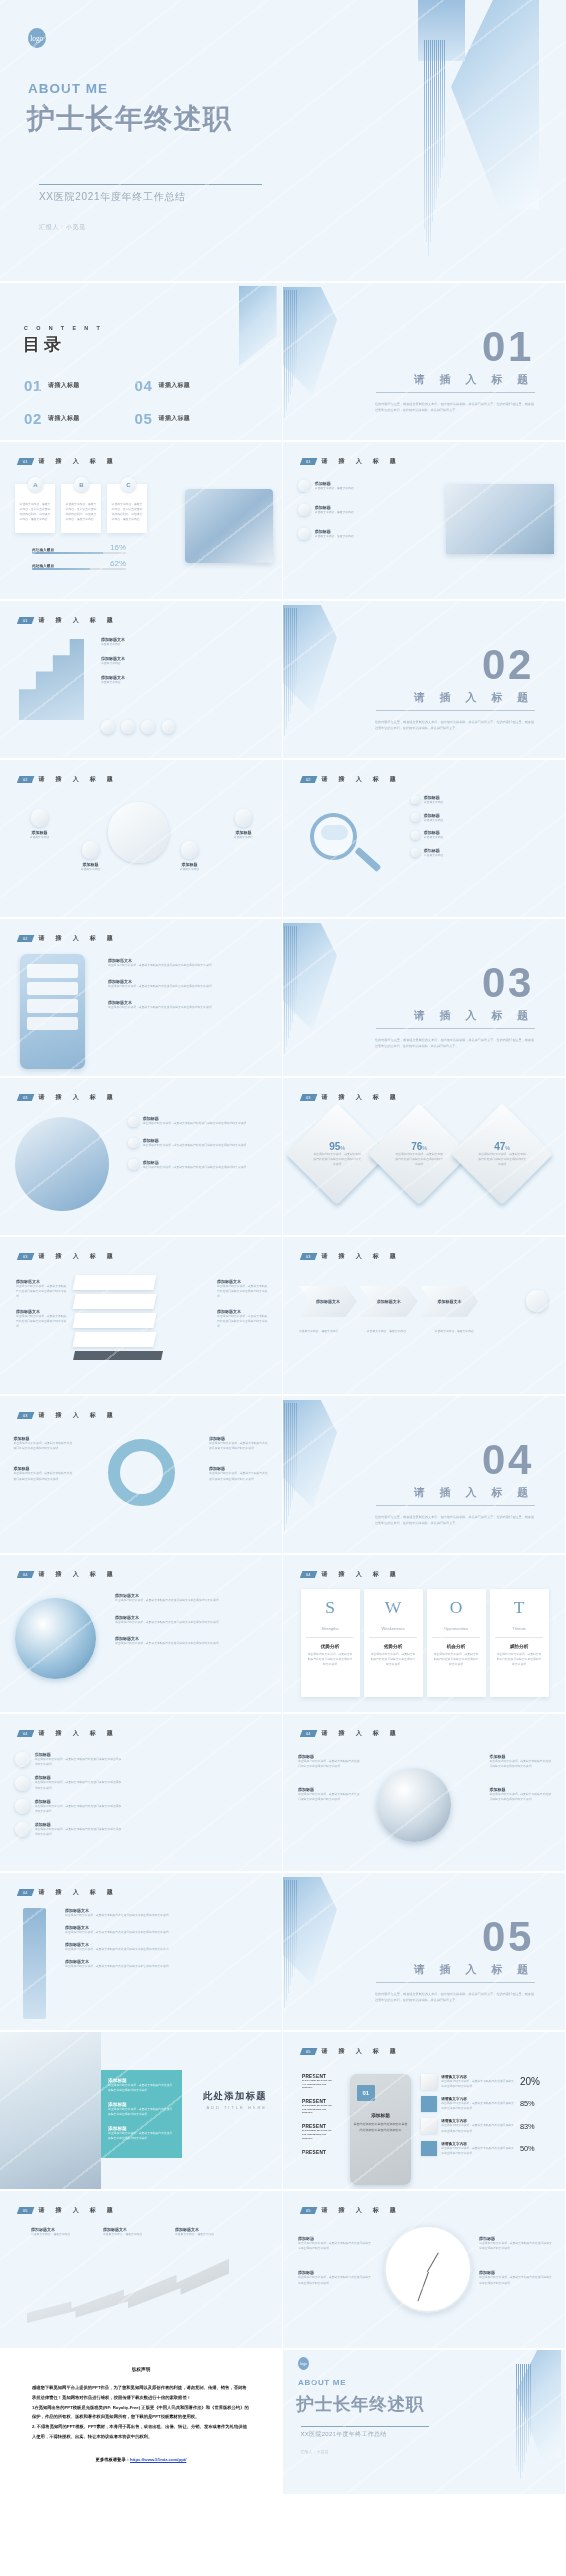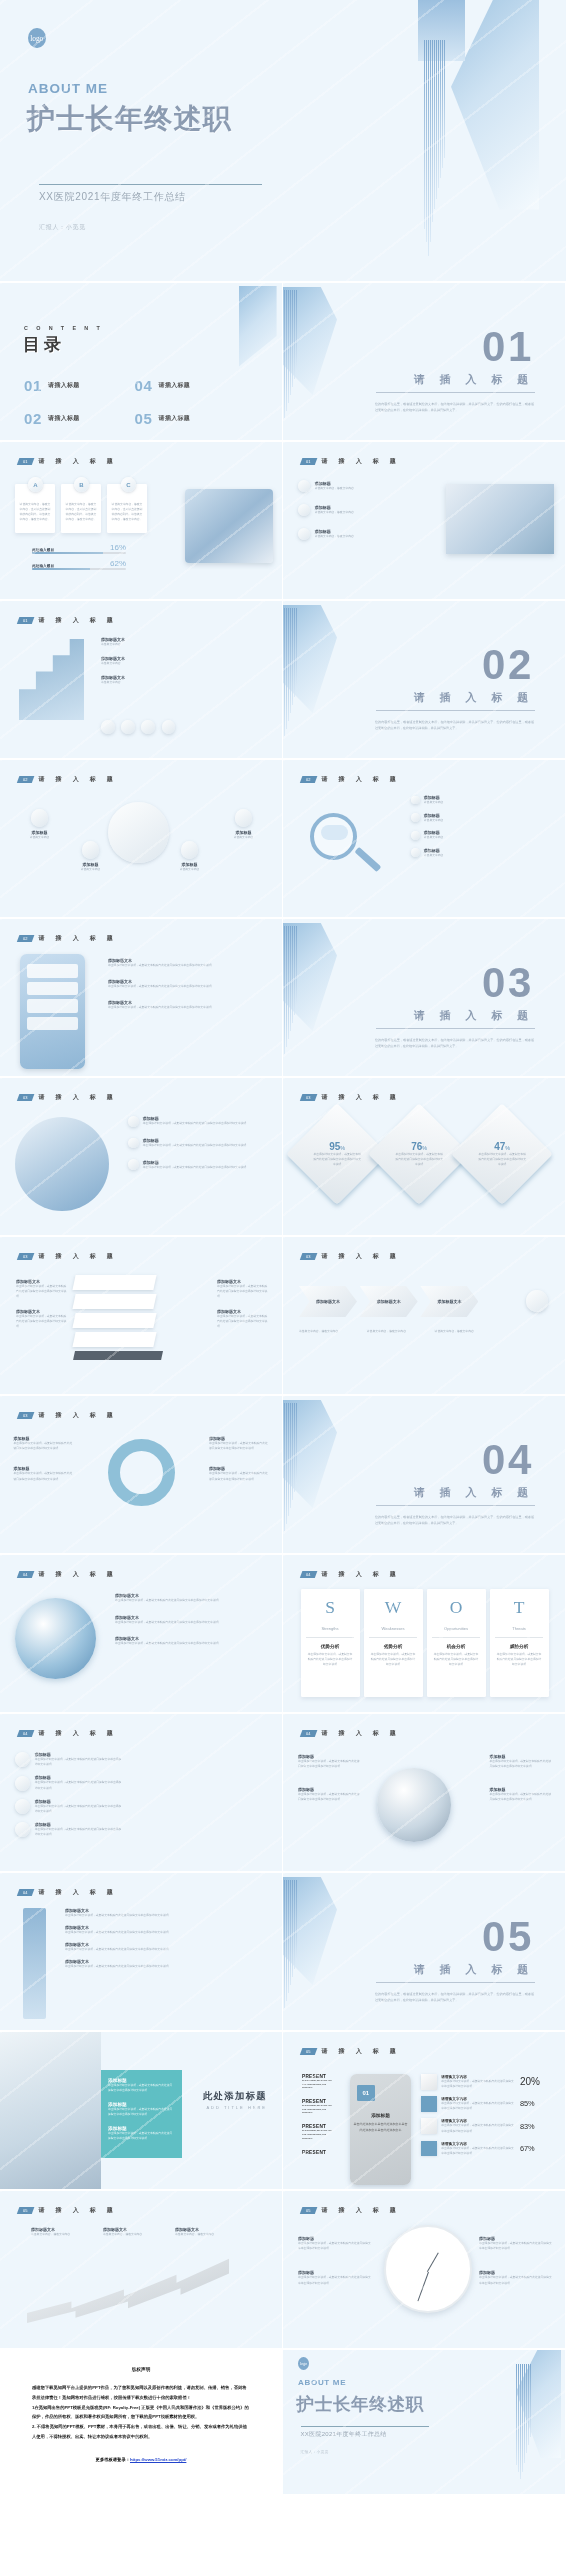--- a/index.html
+++ b/index.html
@@ -867,21 +867,21 @@
             <div class="phl">单击添加详细文字说明，或复制文本粘贴自此处键只保留文字单击添加详细文字说明</div>
           </div>
         <div style="font-size:7.4px;color:#2f2f2f;">83%</div>
       </div>
       <div style="display:flex;align-items:center;gap:4.7px;">
         <div style="width:15.5px;height:15.5px;background:#6ca0c2;box-shadow:0 1.3px 2.7px rgba(120,140,160,.3);"></div>
         <div style="width:74px;">
             <div style="font-size:3.7px;font-weight:bold;color:#2f2f2f;">请替换文字内容</div>
             <div class="phl">单击添加详细文字说明，或复制文本粘贴自此处键只保留文字单击添加详细文字说明</div>
           </div>
-        <div style="font-size:7.4px;color:#2f2f2f;">67%</div>
+        <div style="font-size:7.4px;color:#2f2f2f;">50%</div>
       </div>
     </div>
     <div class="wm"></div>
   </div>
 
   <div class="slide">
     <div class="hdr">
       <div class="hdr-badge">
           <span>05</span>
         </div>

